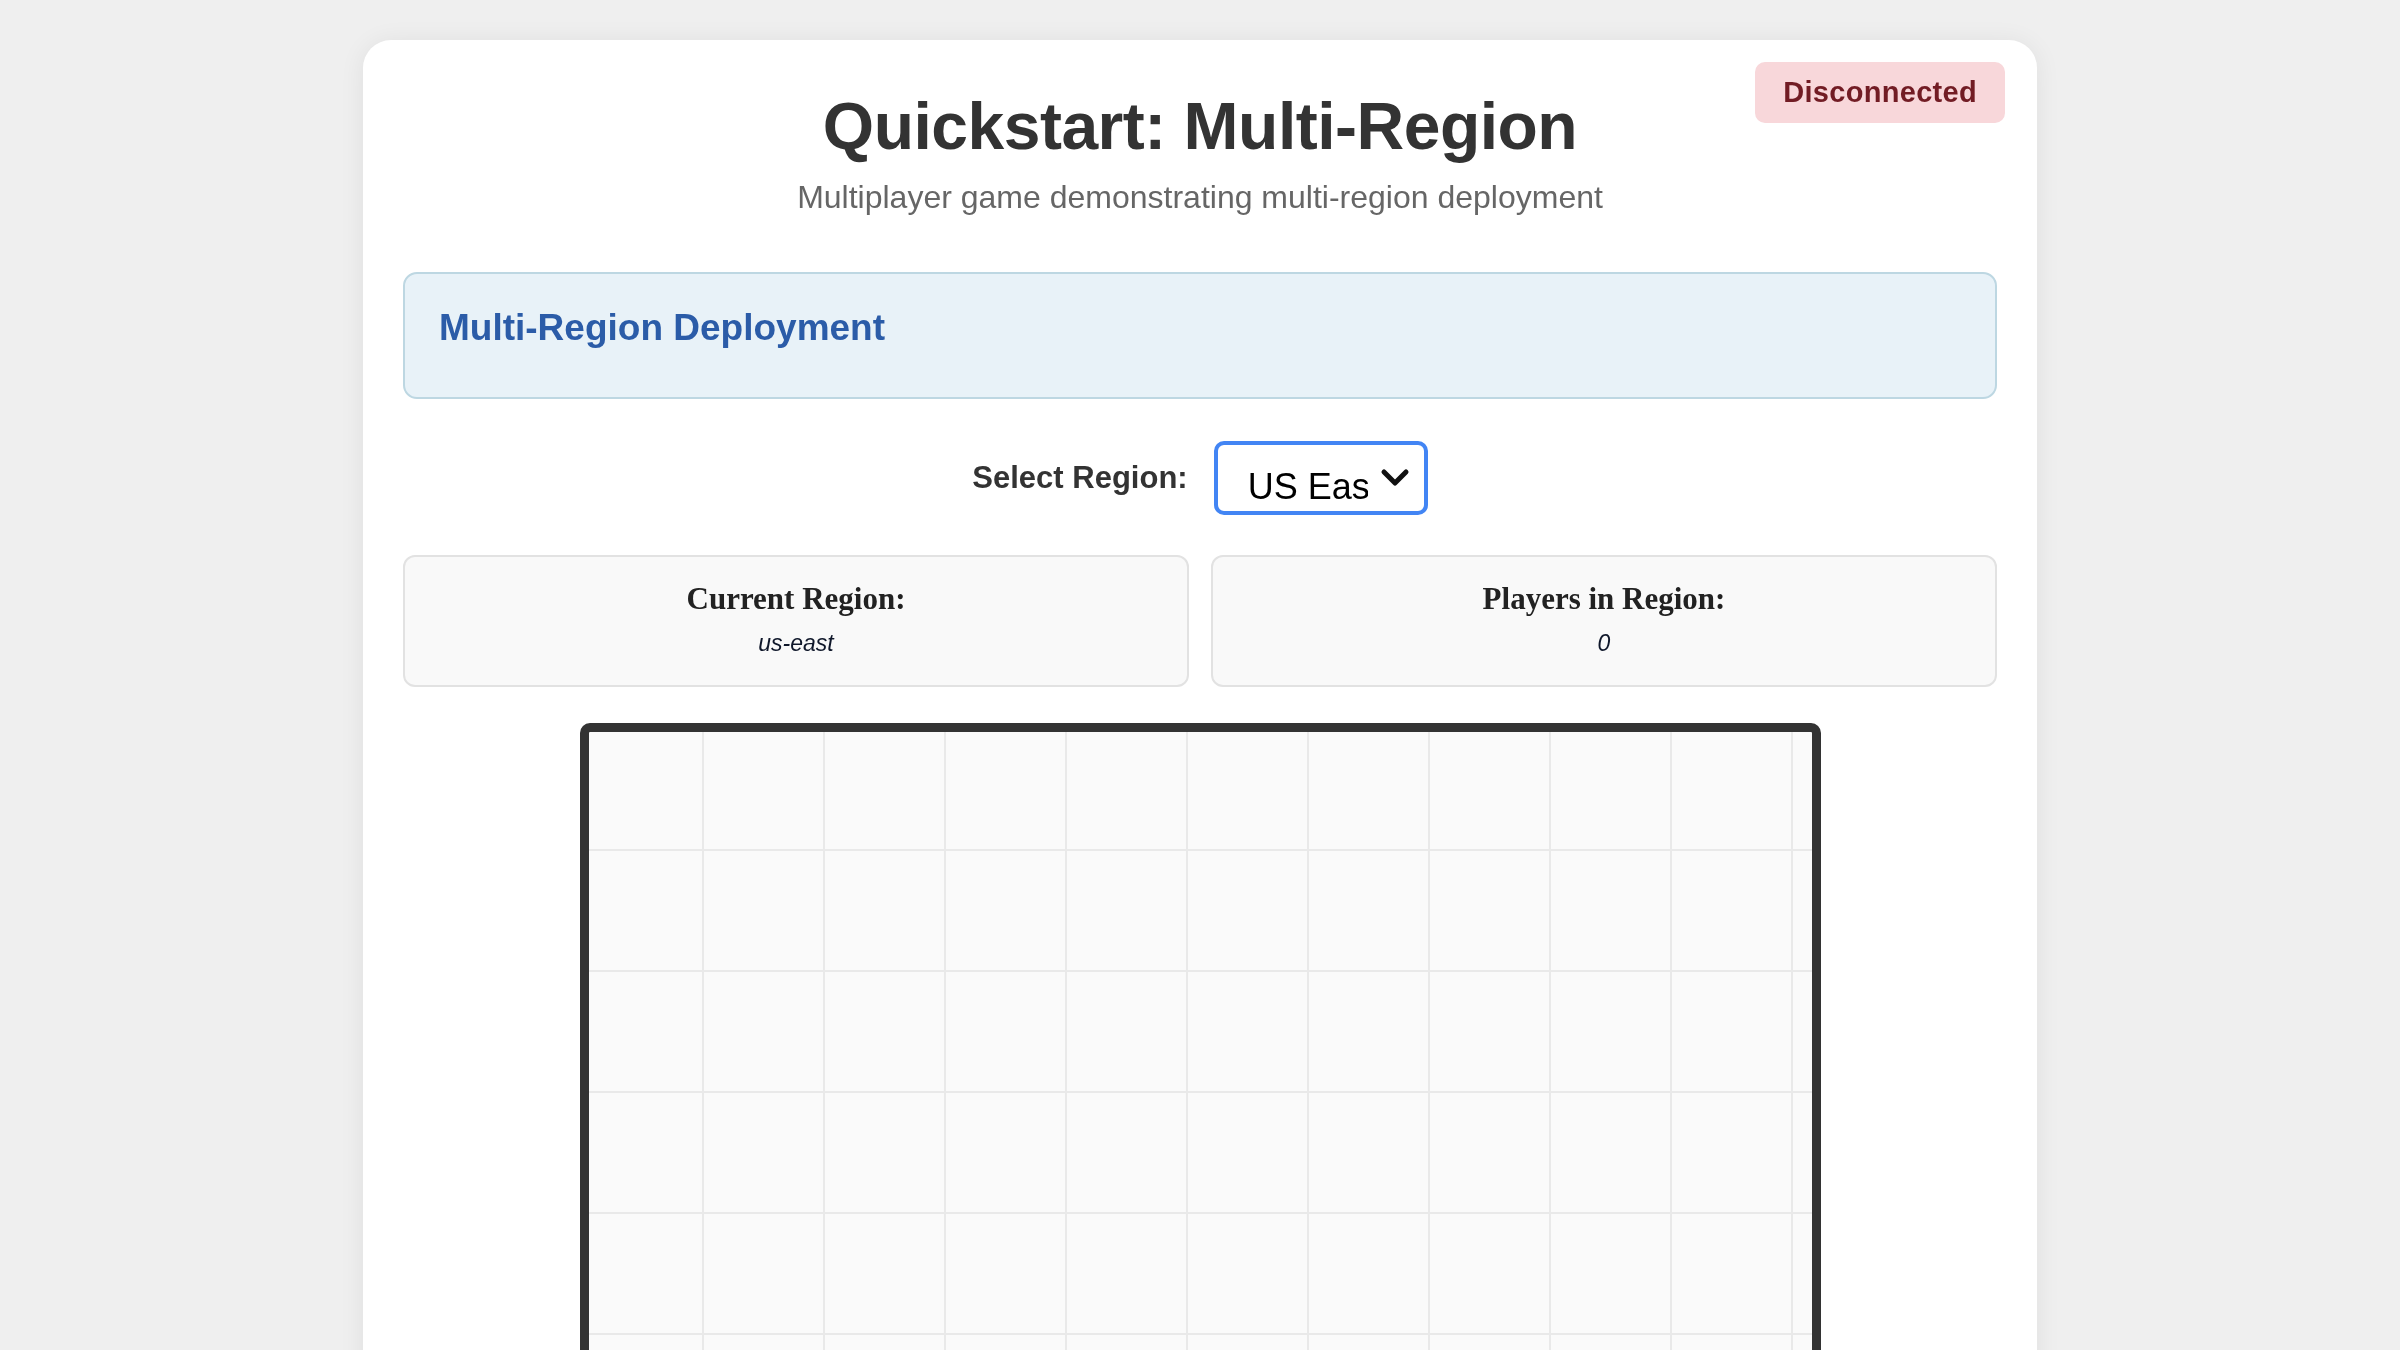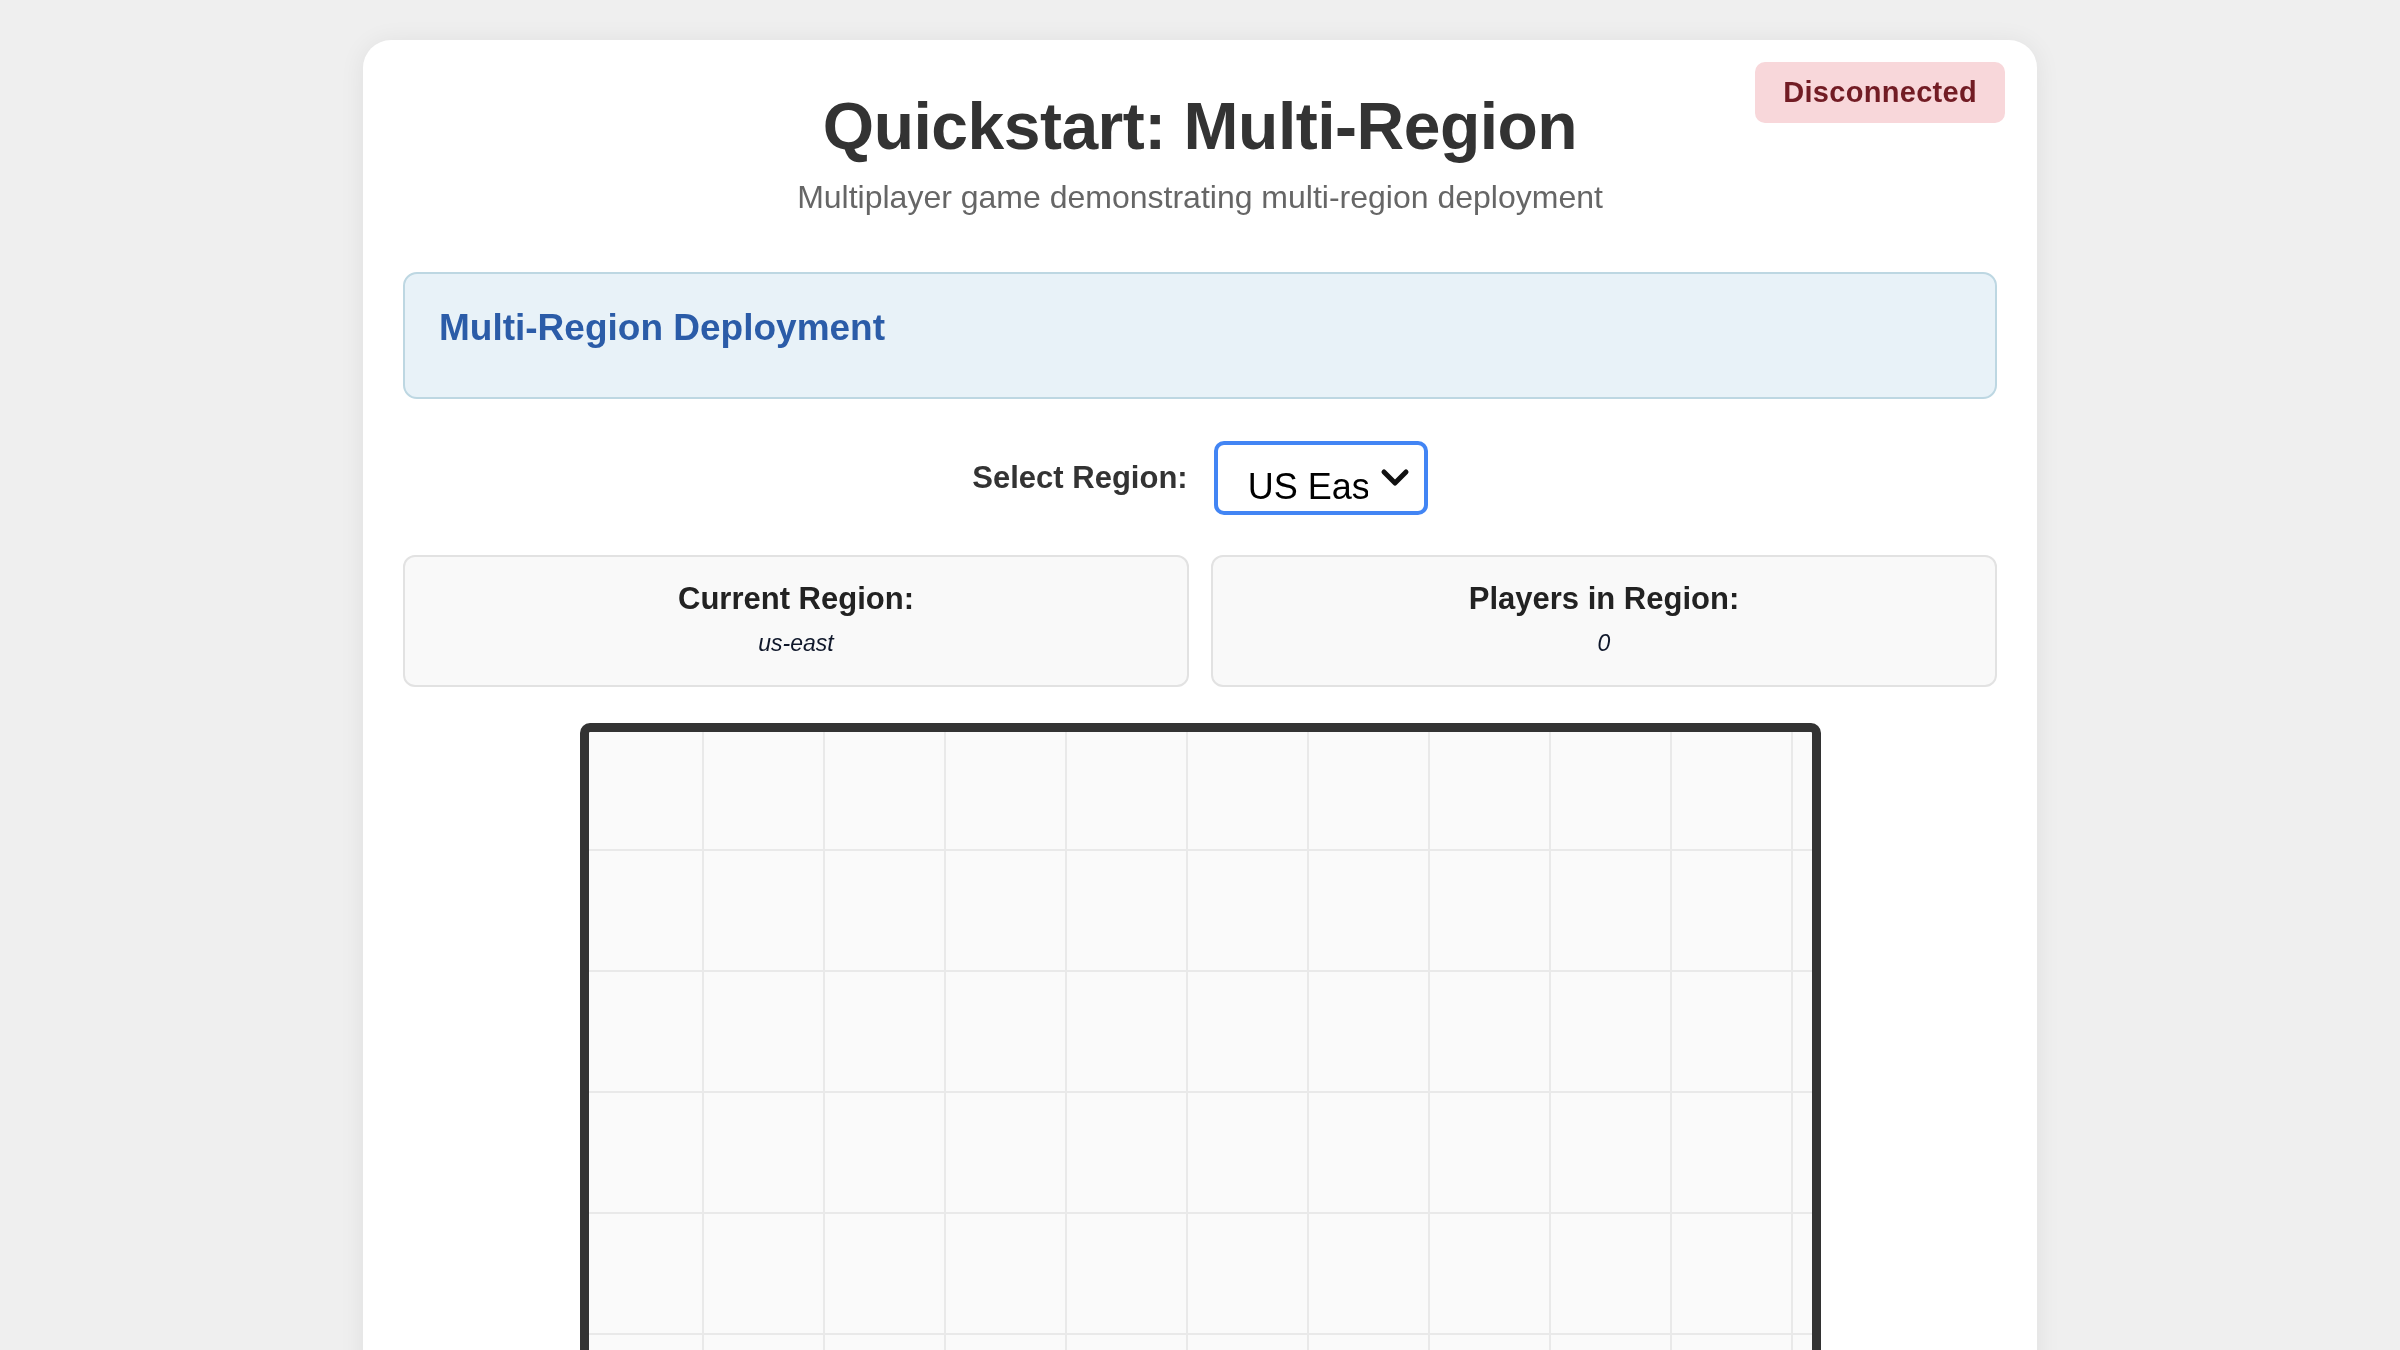--- a/index.html
+++ b/index.html
@@ -111,20 +111,21 @@
     border-radius: 12px;
     padding: 20px 10px;
     text-align: center;
   }
   .stat-box .stat-label {
     display: block;
     font-size: 31px;
     line-height: 44px;
     font-weight: bold;
     color: #222222;
+    font-family: Liberation Serif, serif;
   }
   .stat-box .stat-value {
     display: block;
     font-size: 23px;
     line-height: 44px;
     color: #0f172a;
     font-style: italic;
   }
   .board-wrap {
     margin-top: 36px;

